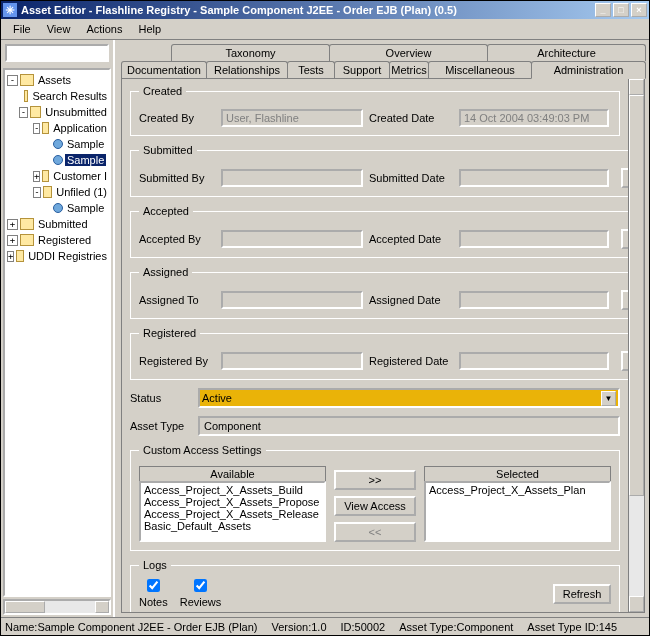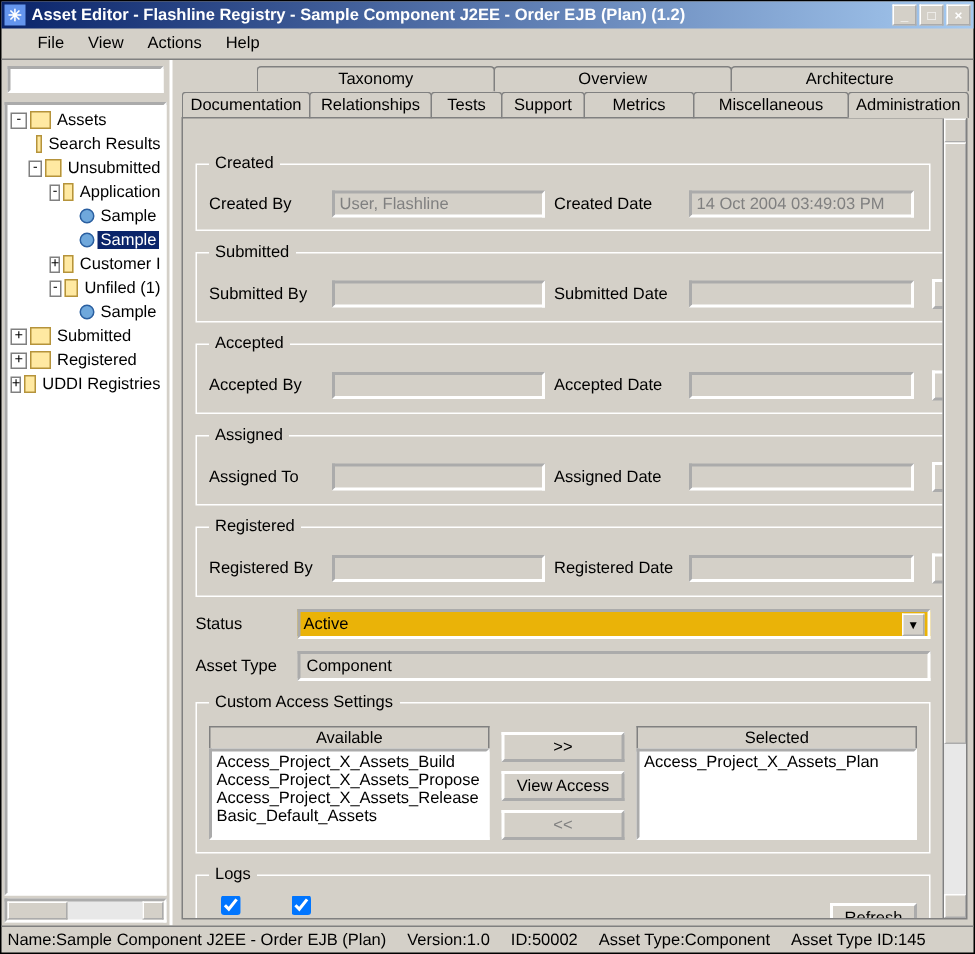--- a/index.html
+++ b/index.html
@@ -3,21 +3,21 @@
 <meta charset="utf-8">
 <style>
 * { box-sizing: border-box; margin: 0; padding: 0; font-family: Tahoma, Arial, sans-serif; font-size: 11px; }
 body { background: #d4d0c8; overflow: hidden; }
 .window { width: 650px; height: 636px; display: flex; flex-direction: column; border: 1px solid #000; background: #d4d0c8; }
 .titlebar { background: linear-gradient(to right, #0a246a, #a6caf0); color: #fff; height: 18px; display: flex; align-items: center; padding: 0 2px; font-weight: bold; }
 .titlebar .icon { width: 14px; height: 14px; background: #6495ed; margin-right: 4px; display: inline-flex; align-items: center; justify-content: center; }
 .titlebar .title { flex: 1; font-size: 11px; }
 .win-btns { display: flex; }
 .win-btn { width: 16px; height: 14px; background: #d4d0c8; border: 1px outset #fff; margin-left: 2px; font-family: Arial; font-size: 9px; font-weight: bold; display: flex; align-items: center; justify-content: center; cursor: pointer; }
-.menubar { display: flex; padding: 2px 16px; }
+.menubar { display: flex; padding: 2px 4px; }
 .menu-item { padding: 2px 8px; cursor: pointer; }
 .body-area { flex: 1; display: flex; border-top: 1px solid #808080; overflow: hidden; }
 .sidebar { width: 114px; border-right: 2px inset #fff; display: flex; flex-direction: column; overflow: hidden; }
 .search-box { padding: 4px; }
 .search-box input { width: 100%; height: 18px; border: 2px inset #fff; background: #fff; padding: 1px 2px; }
 .tree { flex: 1; background: #fff; border: 2px inset #fff; margin: 2px; overflow: hidden; white-space: nowrap; padding-top: 2px; }
 .tree-row { display: flex; align-items: center; height: 16px; cursor: pointer; }
 .tw { width: 11px; height: 11px; border: 1px solid #808080; background: #fff; display: inline-flex; align-items: center; justify-content: center; font-size: 9px; line-height: 1; margin-right: 2px; font-family: monospace; }
 .tw-empty { width: 11px; height: 11px; display: inline-block; margin-right: 2px; }
 .folder-i { width: 14px; height: 12px; background: #ffe9a2; border: 1px solid #b5933b; margin-right: 2px; }
@@ -26,21 +26,21 @@
 .lbl { padding: 0 2px; }
 .hscroll { height: 16px; border: 2px inset #fff; margin: 0 2px 2px 2px; background: #e8e8e8; position: relative; }
 .hscroll .thumb { position: absolute; left: 0; top: 0; width: 40px; height: 100%; background: #d4d0c8; border: 1px outset #fff; }
 .hscroll .arrow { position: absolute; top: 0; width: 14px; height: 100%; background: #d4d0c8; border: 1px outset #fff; }
 .hscroll .arrow.right { right: 0; }
 .main { flex: 1; display: flex; flex-direction: column; overflow: hidden; }
 .tab-rows { padding: 4px 4px 0 6px; }
 .tab-row { display: flex; }
 .tab { border: 1px solid #808080; border-bottom: none; border-radius: 3px 3px 0 0; padding: 2px 0; background: #d4d0c8; text-align: center; cursor: pointer; margin-right: -1px; font-size: 11px; }
 .tab.active { background: #d4d0c8; border-bottom: 1px solid #d4d0c8; position: relative; z-index: 2; }
-.tab-content { flex: 1; border: 1px solid #808080; margin: -1px 4px 4px 6px; padding: 24px 8px; overflow-y: auto; overflow-x: hidden; position: relative; }
+.tab-content { flex: 1; border: 1px solid #808080; margin: -1px 4px 4px 6px; padding: 6px 8px; overflow-y: auto; overflow-x: hidden; position: relative; }
 fieldset { border: 1px solid #808080; border-top-color: #fff; border-left-color: #fff; padding: 12px 8px 8px 8px; margin-bottom: 8px; position: relative; }
 fieldset { border: 1px groove #fff; }
 legend { padding: 0 4px; font-size: 11px; }
 .form-row { display: flex; align-items: center; gap: 6px; }
 .form-row label { width: 76px; }
 .form-row input[type=text] { border: 2px inset #fff; background: #d4d0c8; height: 18px; padding: 1px 3px; color: #808080; }
 .form-row .f1 { width: 142px; }
 .form-row .f2 { width: 150px; }
 .form-row label.l2 { width: 84px; }
 .btn { border: 2px outset #fff; background: #d4d0c8; padding: 2px 0; width: 58px; text-align: center; cursor: pointer; font-size: 11px; }
@@ -68,21 +68,21 @@
 .vscroll .vthumb { position: absolute; left: 0; width: 100%; background: #d4d0c8; border: 1px outset #fff; }
 .statusbar { height: 18px; border-top: 1px solid #808080; display: flex; align-items: center; padding: 0 4px; gap: 14px; font-size: 10px; }
 input[type=checkbox] { width: 13px; height: 13px; }
 </style>
 </head>
 <body>
 
 <div class="window">
   <div class="titlebar">
     <span class="icon">✳</span>
-    <span class="title">Asset Editor - Flashline Registry - Sample Component J2EE - Order EJB (Plan) (1.2)</span>
+    <span class="title">Asset Editor - Flashline Registry - Sample Component J2EE - Order EJB (Plan) (0.5)</span>
     <div class="win-btns">
       <div class="win-btn">_</div>
       <div class="win-btn">□</div>
       <div class="win-btn">×</div>
     </div>
   </div>
   <div class="menubar">
     <div class="menu-item">File</div>
     <div class="menu-item">View</div>
     <div class="menu-item">Actions</div>
@@ -160,21 +160,21 @@
         <div class="tab-row" style="margin-left:50px">
           <div class="tab" style="flex:1">Taxonomy</div>
           <div class="tab" style="flex:1">Overview</div>
           <div class="tab" style="flex:1">Architecture</div>
         </div>
         <div class="tab-row">
           <div class="tab" style="width:86px">Documentation</div>
           <div class="tab" style="width:82px">Relationships</div>
           <div class="tab" style="width:48px">Tests</div>
           <div class="tab" style="width:56px">Support</div>
-          <div class="tab" style="width:74px">Metrics</div>
+          <div class="tab" style="width:40px">Metrics</div>
           <div class="tab" style="width:104px">Miscellaneous</div>
           <div class="tab active" style="flex:1">Administration</div>
         </div>
       </div>
       <div class="tab-content">
         <div style="padding-right:16px">
         <fieldset>
           <legend>Created</legend>
           <div class="form-row">
             <label>Created By</label>

